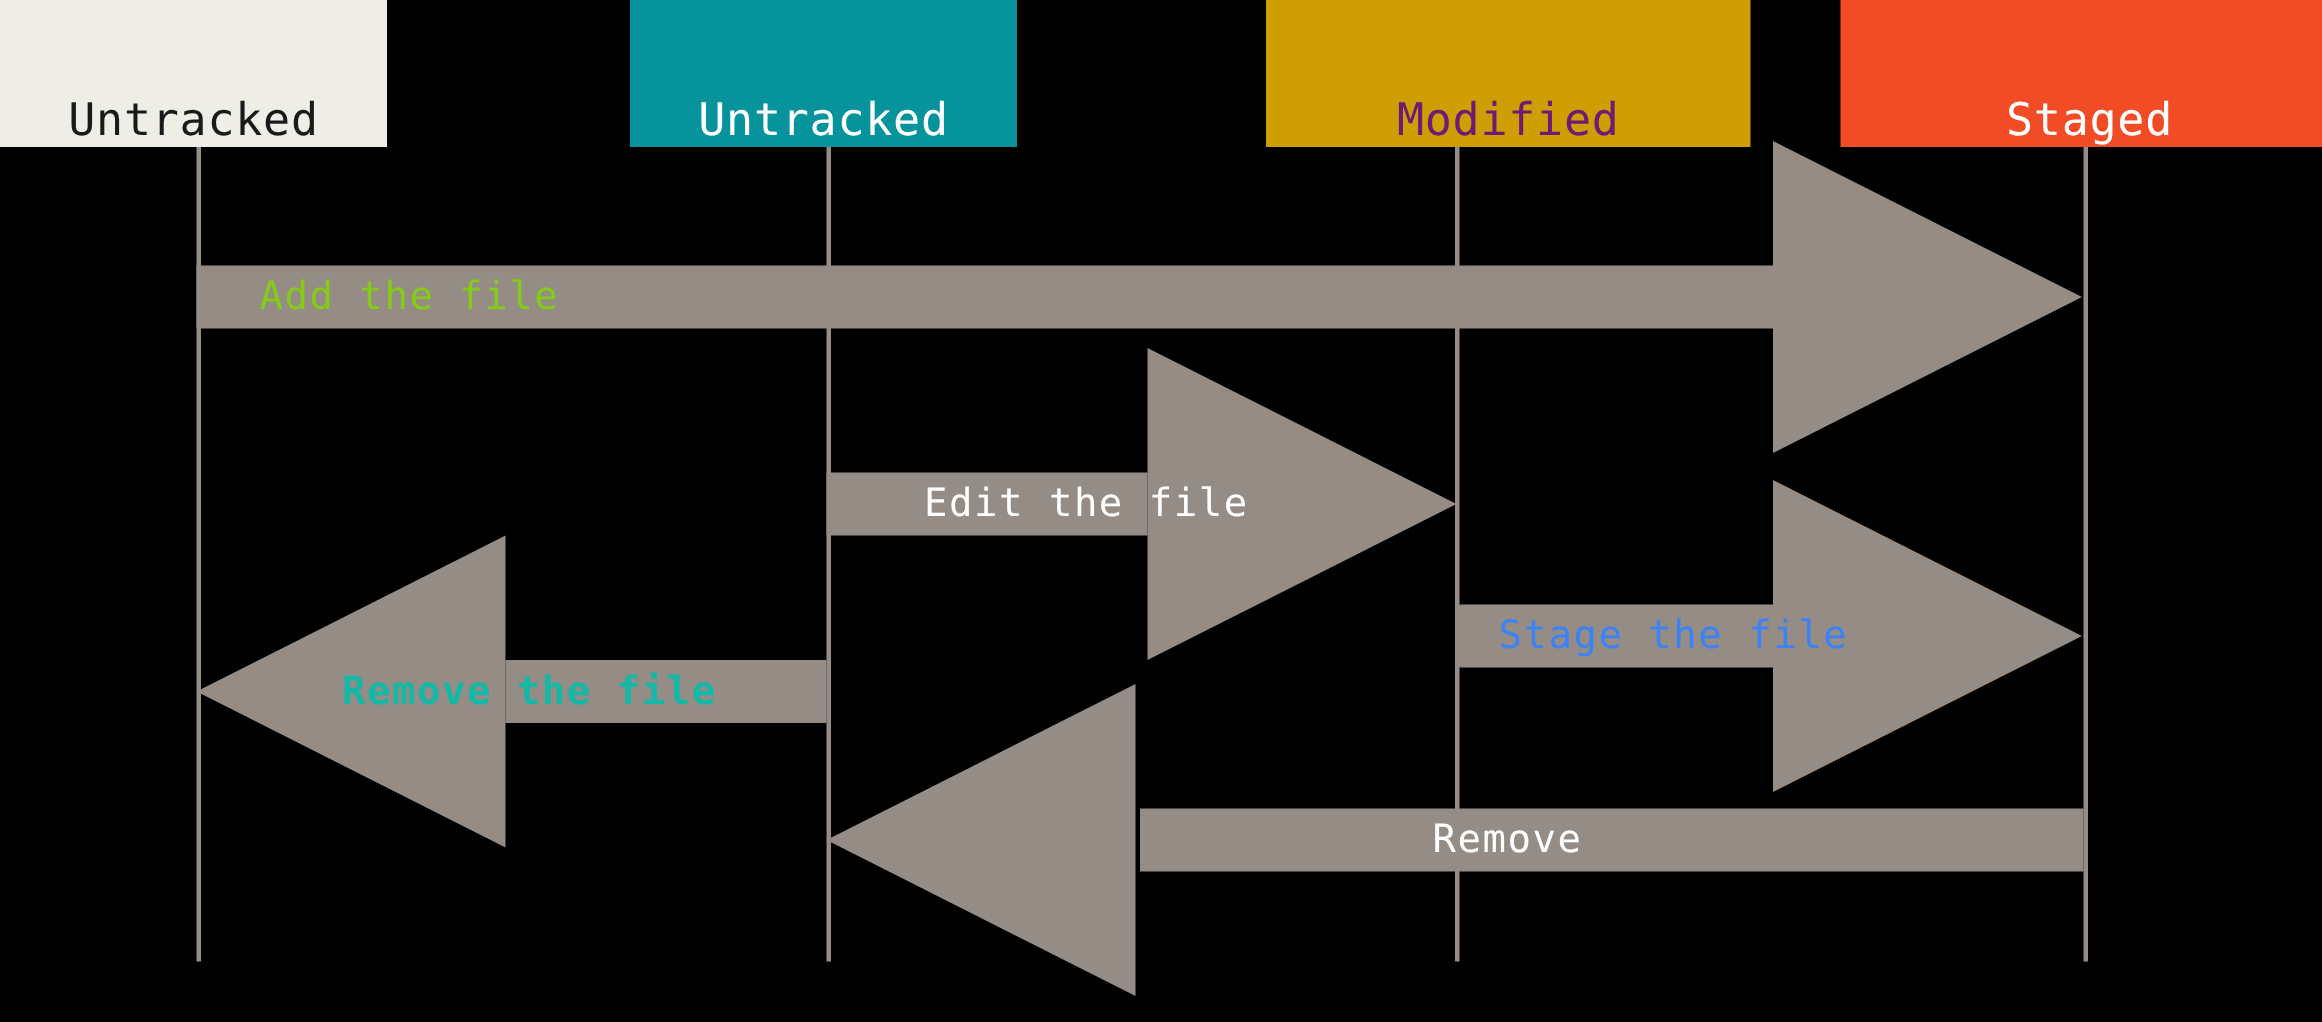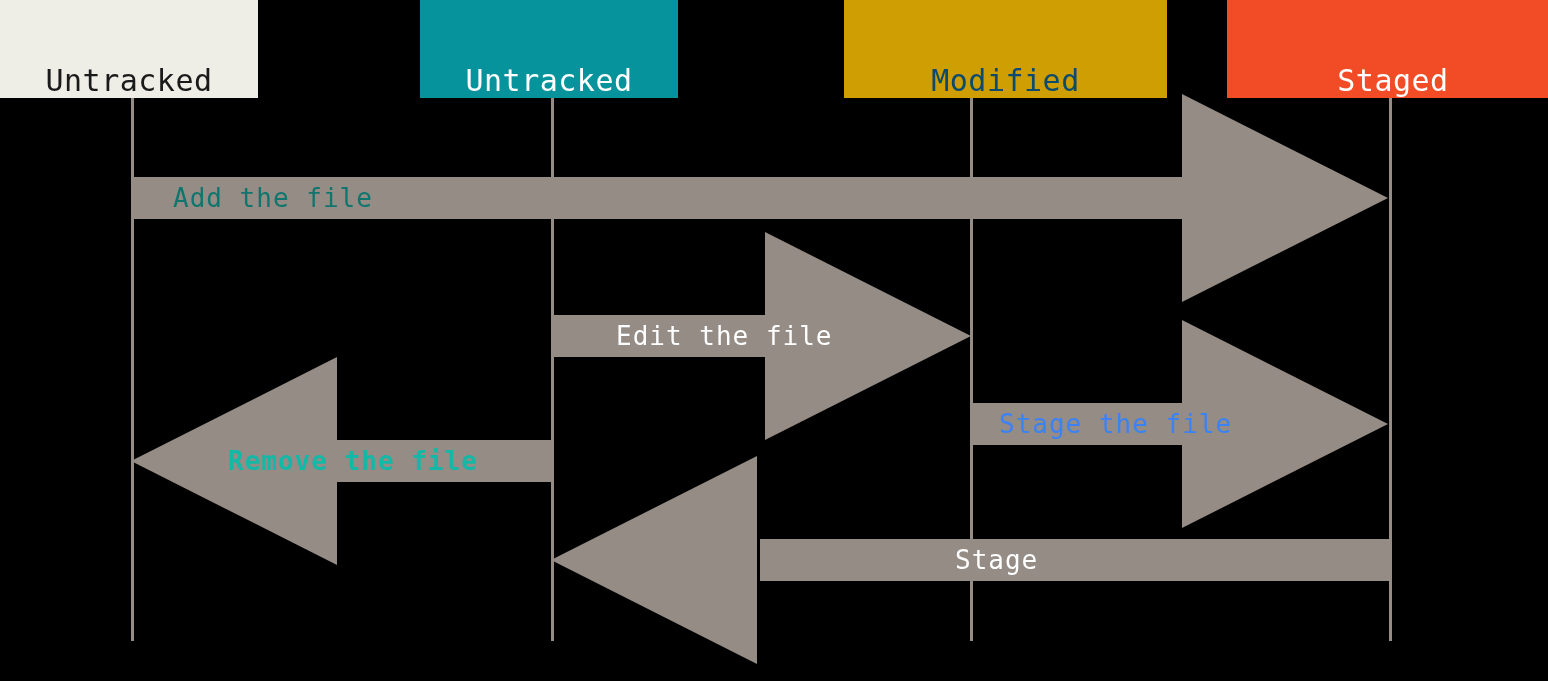--- a/index.html
+++ b/index.html
@@ -82,50 +82,50 @@
   <div id="lifelines-layer">
       <div class="lifeline" style="left: 131px; top: 98px; height: 543px; background: rgb(148, 140, 133);"></div>
       <div class="lifeline" style="left: 551px; top: 98px; height: 543px; background: rgb(148, 140, 133);"></div>
       <div class="lifeline" style="left: 970px; top: 98px; height: 543px; background: rgb(148, 140, 133);"></div>
       <div class="lifeline" style="left: 1389px; top: 98px; height: 543px; background: rgb(148, 140, 133);"></div>
     </div>
   <div id="arrows-layer">
       <div class="arrow">
         <div class="arrow-shaft" style="left: 131px; top: 177px; width: 1051px; height: 42px; background: rgb(148, 140, 133);"></div>
         <div class="arrow-head right" style="top: 94px; left: 1182px; border-left-color: rgb(148, 140, 133);"></div>
-        <div class="arrow-label" style="left: 173px; top: 177px; color: #0f766e;">Add the file</div>
+        <div class="arrow-label" style="left: 173px; top: 177px; color: #84cc16;">Add the file</div>
       </div>
       <div class="arrow">
         <div class="arrow-shaft" style="left: 551px; top: 315px; width: 214px; height: 42px; background: rgb(148, 140, 133);"></div>
         <div class="arrow-head right" style="top: 232px; left: 765px; border-left-color: rgb(148, 140, 133);"></div>
         <div class="arrow-label" style="left: 616px; top: 315px; color: rgb(255, 255, 255);">Edit the file</div>
       </div>
       <div class="arrow">
         <div class="arrow-shaft" style="left: 337px; top: 440px; width: 214px; height: 42px; background: rgb(148, 140, 133);"></div>
         <div class="arrow-head left" style="top: 357px; left: 131px; border-right-color: rgb(148, 140, 133);"></div>
         <div class="arrow-label" style="left: 228px; top: 440px; color: #14b8a6; font-weight: bold;">Remove the file</div>
       </div>
       <div class="arrow">
         <div class="arrow-shaft" style="left: 970px; top: 403px; width: 212px; height: 42px; background: rgb(148, 140, 133);"></div>
         <div class="arrow-head right" style="top: 320px; left: 1182px; border-left-color: rgb(148, 140, 133);"></div>
         <div class="arrow-label" style="left: 999px; top: 403px; color: #3b82f6;">Stage the file</div>
       </div>
       <div class="arrow">
         <div class="arrow-shaft" style="left: 760px; top: 539px; width: 629px; height: 42px; background: rgb(148, 140, 133);"></div>
         <div class="arrow-head left" style="top: 456px; left: 551px; border-right-color: rgb(148, 140, 133);"></div>
-        <div class="arrow-label" style="left: 955px; top: 539px; color: rgb(255, 255, 255);">Stage</div>
+        <div class="arrow-label" style="left: 955px; top: 539px; color: rgb(255, 255, 255);">Remove</div>
       </div>
     </div>
   <div id="states-layer">
       <div class="state-box" style="left: 0px; width: 258px; background: rgb(238, 238, 231); color: rgb(26, 26, 26);">
         <span>Untracked</span>
       </div>
       <div class="state-box" style="left: 420px; width: 258px; background: rgb(6, 147, 155); color: rgb(255, 255, 255);">
         <span>Untracked</span>
       </div>
-      <div class="state-box" style="left: 844px; width: 323px; background: rgb(206, 158, 2); color: #0c4a6e;">
+      <div class="state-box" style="left: 844px; width: 323px; background: rgb(206, 158, 2); color: #701a75;">
         <span>Modified</span>
       </div>
       <div class="state-box" style="left: 1227px; width: 332px; background: rgb(242, 76, 39); color: rgb(255, 255, 255);">
         <span>Staged</span>
       </div>
     </div>
 </div>
 
 </body></html>

